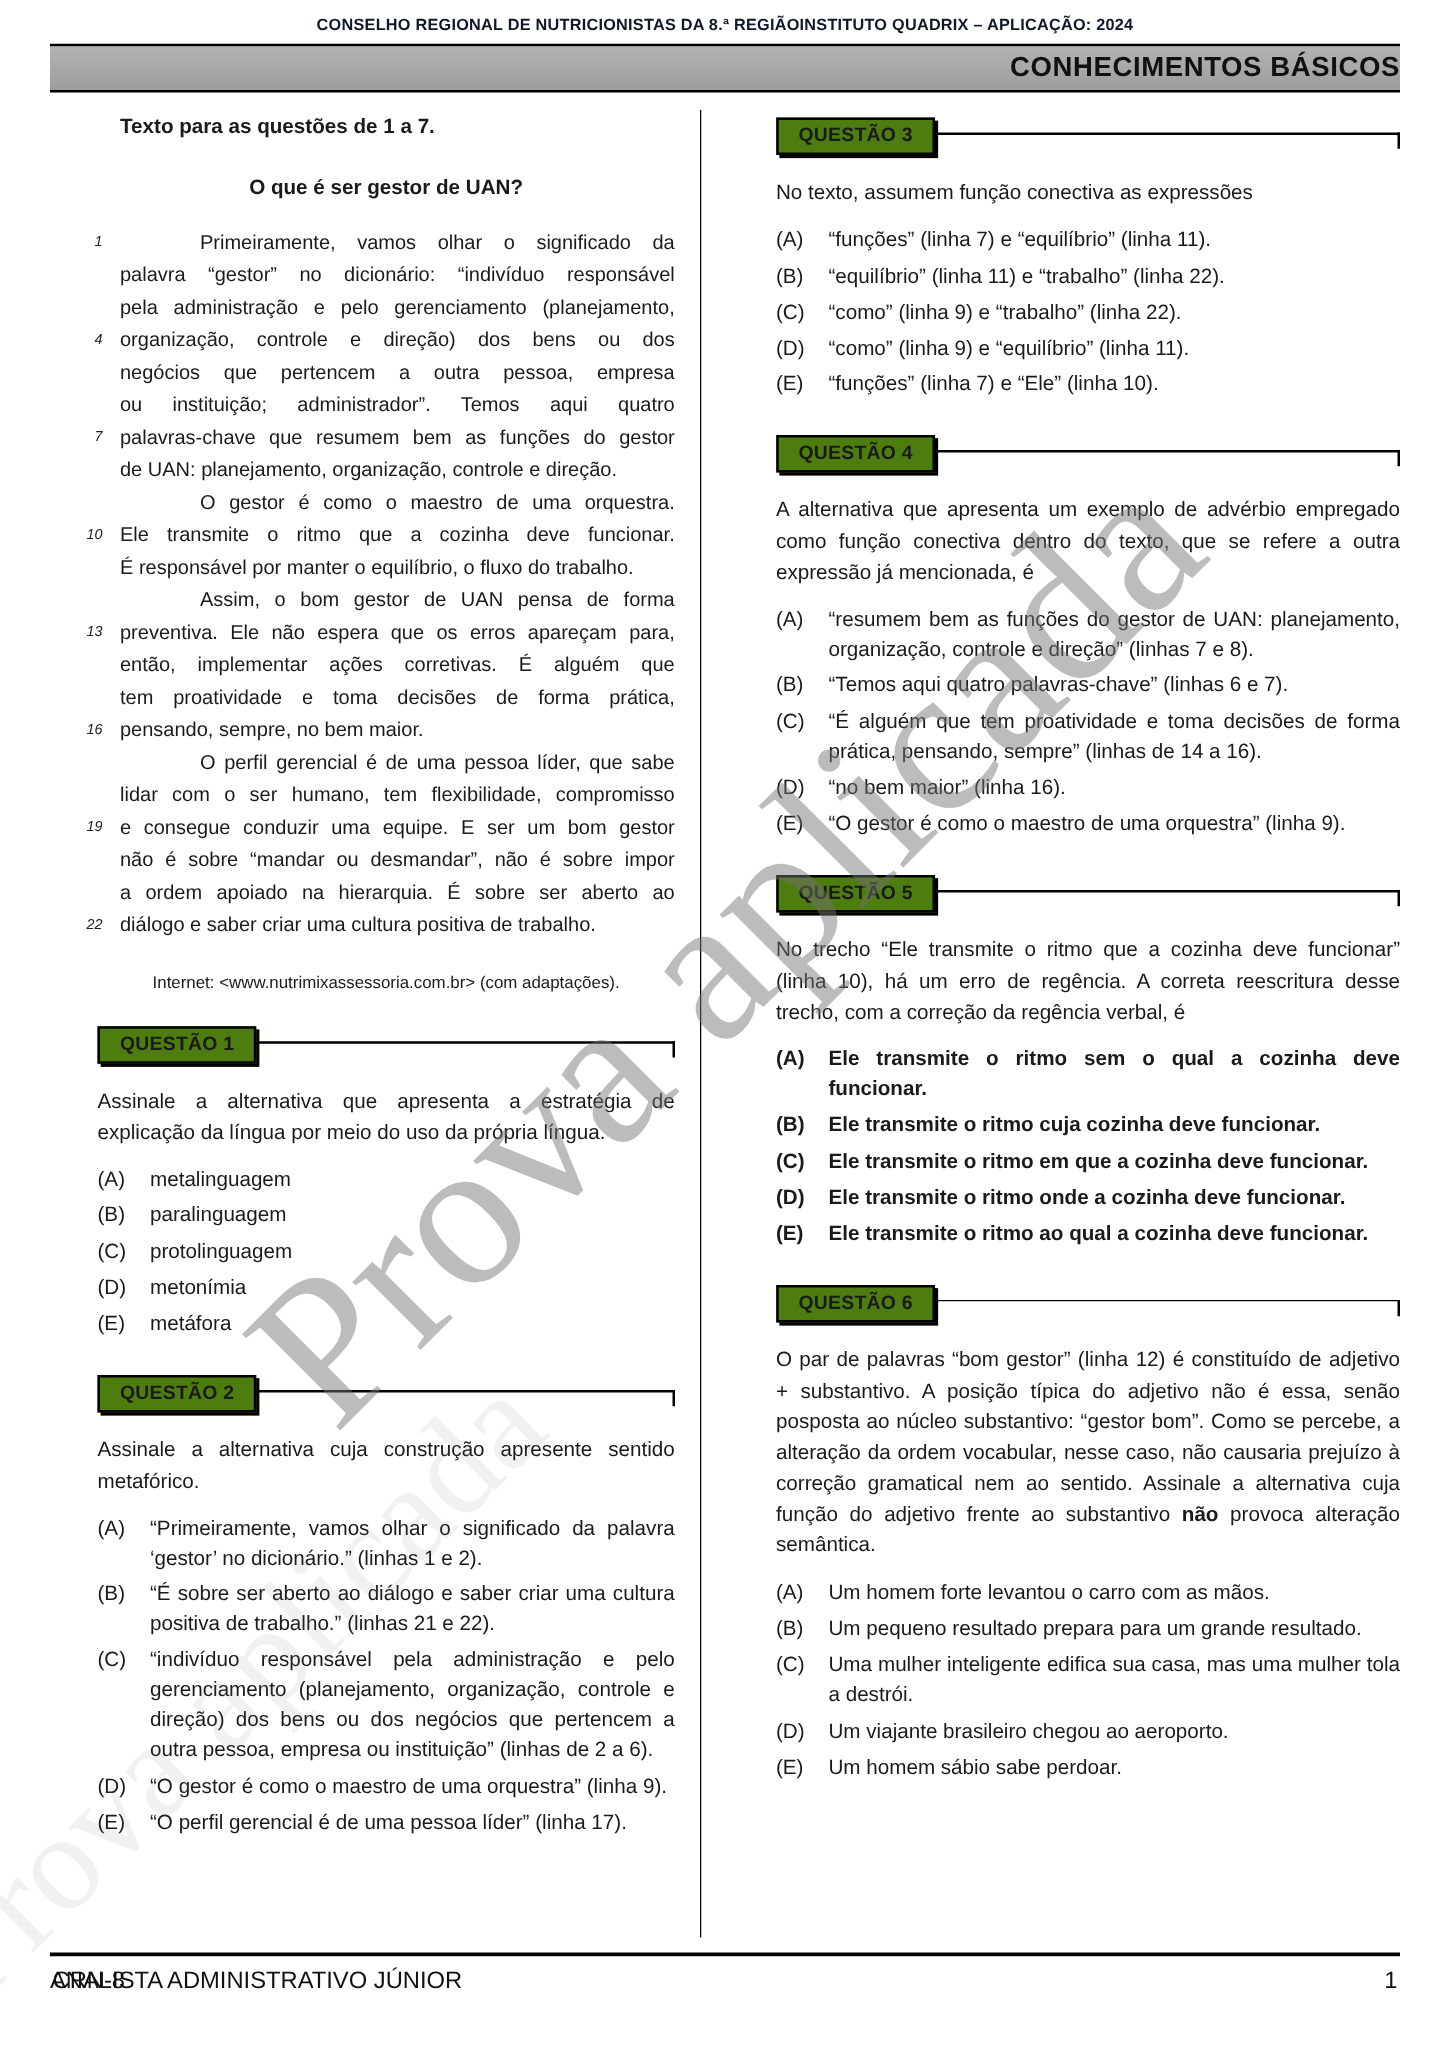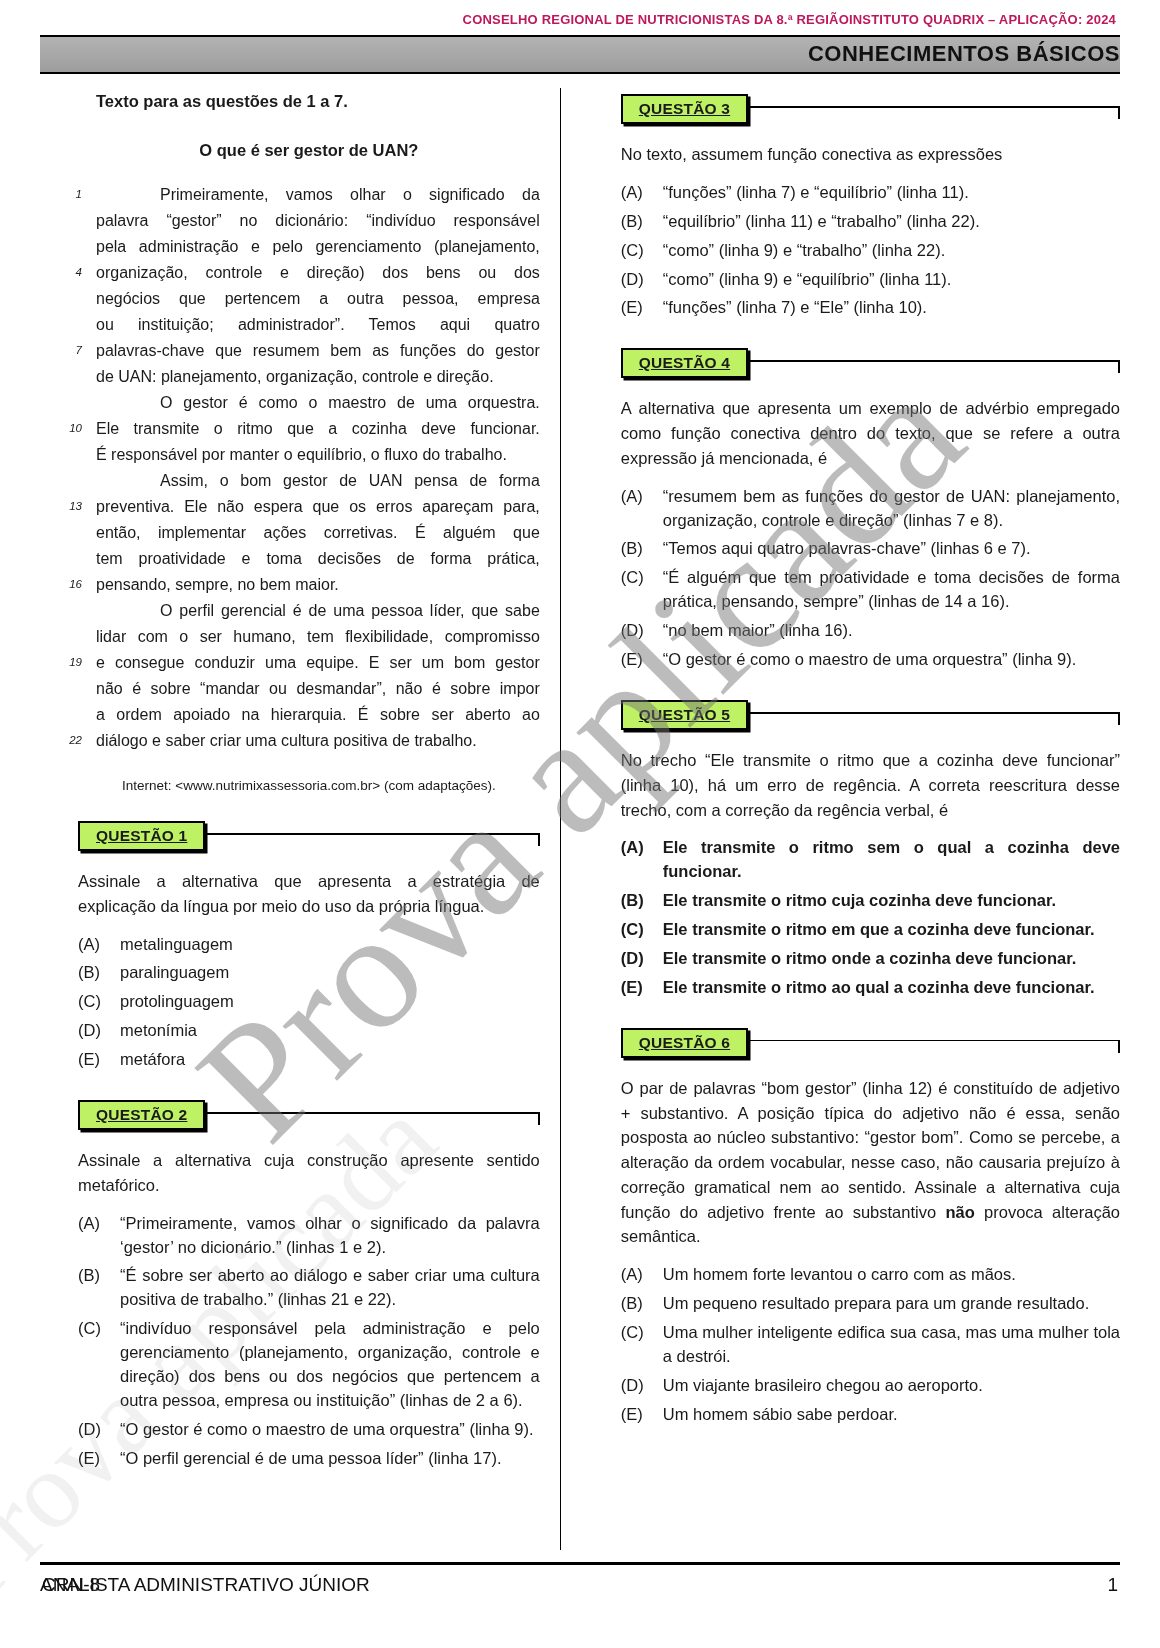--- a/index.html
+++ b/index.html
@@ -4,23 +4,23 @@
 <style>
   * { margin:0; padding:0; box-sizing:border-box; }
   html,body { background:#e8e8e8; }
   .page {
     position:relative; width:1160px; height:1648px; margin:0 auto;
     background:#ffffff; overflow:hidden;
     font-family:"Liberation Sans", sans-serif; color:#1a1a1a;
   }
   
   .doc-header {
-    display:flex; justify-content:flex-end; align-items:center;
+    display:flex; justify-content:center; align-items:center;
     padding:12px 44px 6px 44px; font-size:13px; font-weight:bold;
-    color:#be185d; letter-spacing:.2px;
+    color:#0f172a; letter-spacing:.2px;
   }
   
   .title-bar {
     margin:2px 40px 0 40px;
     background:linear-gradient(#b3b3b3,#9d9d9d);
     border-top:2px solid #000; border-bottom:2px solid #000;
     text-align:right; padding:4px 0 5px 0;
     font-size:22px; font-weight:bold; color:#111; letter-spacing:.5px;
   }
   
@@ -41,23 +41,23 @@
   .text-line.justify .line-text { text-align:justify; text-align-last:justify; }
   .passage-source { font-size:13.5px; text-align:center; margin:24px 0 4px 0; }
 
   
   .q-header { position:relative; height:30px; margin:28px 0 18px 0; }
   .col-right .question:first-child .q-header { margin-top:6px; }
   .q-rule { position:absolute; left:4px; right:0; top:12px; height:1.6px; background:#000; }
   .q-tick { position:absolute; right:0; top:12px; width:1.6px; height:13px; background:#000; }
   .q-box  {
     position:absolute; left:0; top:0; height:30px; padding:0 16px;
-    background:#bef264; border:2px solid #000; box-shadow:2.5px 2.5px 0 #000;
+    background:#4d7c0f; border:2px solid #000; box-shadow:2.5px 2.5px 0 #000;
     display:inline-flex; align-items:center;
-    font-weight:bold; font-size:15.5px; letter-spacing:.2px; z-index:1;text-decoration:underline;
+    font-weight:bold; font-size:15.5px; letter-spacing:.2px; z-index:1;
   }
   .q-stem { font-size:16.5px; line-height:1.5; text-align:justify; margin-bottom:14px; }
   .q-options { }
   .q-option { display:flex; font-size:16.5px; line-height:1.45; margin-bottom:5px; }
   .q-option.bold { font-weight:bold; }
   .q-letter { flex:0 0 42px; }
   .q-text   { flex:1; text-align:justify; }
 
   
   .watermark {

